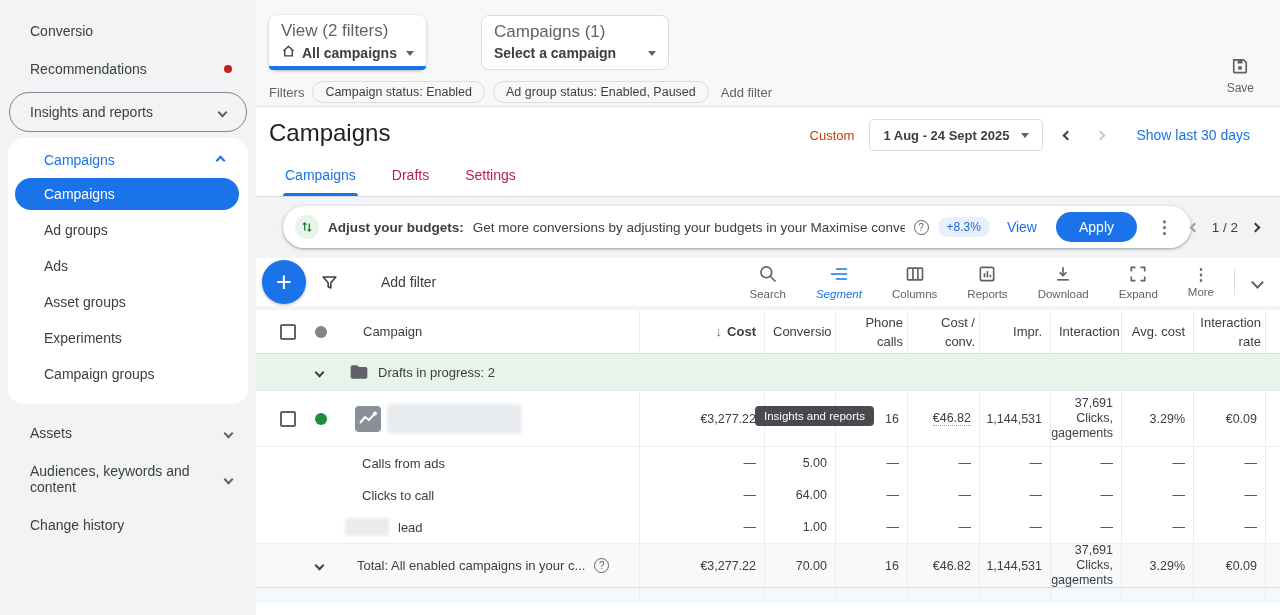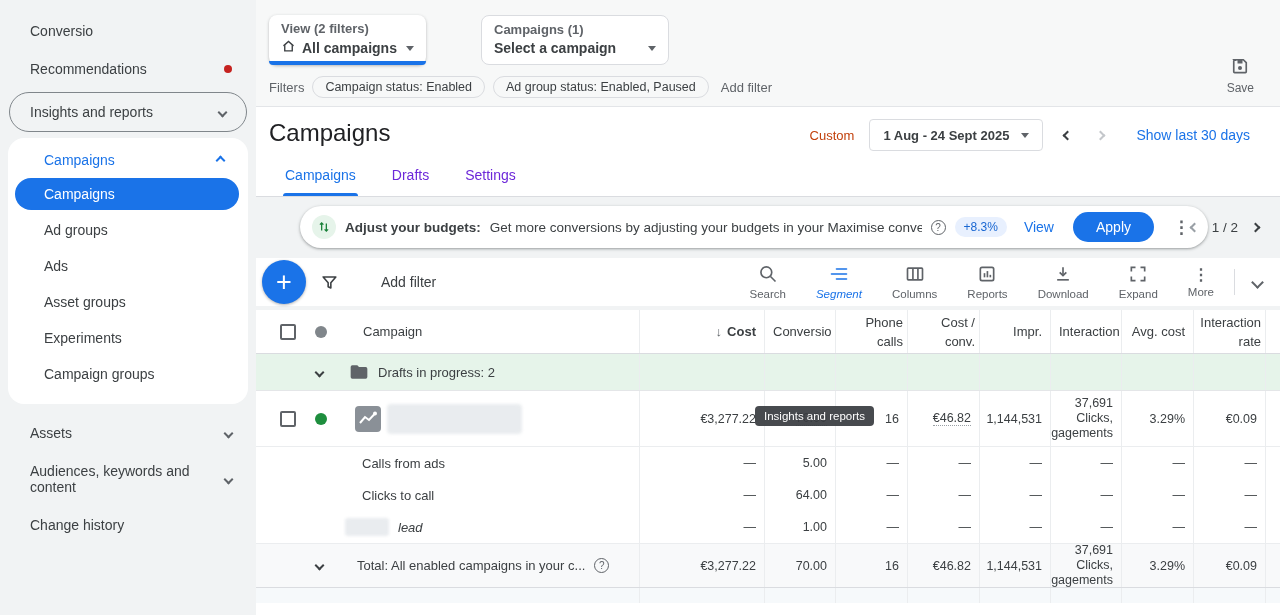--- a/index.html
+++ b/index.html
@@ -31,42 +31,42 @@
 
   
   .main { position: absolute; left: 256px; top: 0; width: 1024px; height: 615px; }
 
   .topstrip { position: relative; height: 107px; background: #f7f8f8; border-bottom: 1px solid #e3e5e8; }
   .selcards { display: flex; gap: 7px; padding: 15px 0 0 13px; }
   .selcard { position: relative; background: #fff; border-radius: 8px; padding: 6px 12px 8px 12px; cursor: pointer; }
   .viewcard { width: 157px; box-shadow: 0 1px 3px rgba(60,64,67,.35); }
   .campcard { width: 188px; border: 1px solid #dadce0; margin-left: 48px; }
   .blue-underline { position: absolute; left: 0; right: 0; bottom: 0; height: 4px; background: #1a73e8; border-radius: 0 0 8px 8px; }
-  .sel-label { font-size: 13px; color: #5f6368; font-weight: bold; }
+  .sel-label { font-size: 17px; color: #5f6368; }
   .sel-row { display: flex; align-items: center; gap: 6px; margin-top: 3px; font-size: 14px; font-weight: 700; color: #3c4043; }
   .sel-row .tri { margin-left: auto; }
   .filters-row { display: flex; align-items: center; gap: 8px; padding: 11px 0 0 13px; font-size: 13px; color: #5f6368; }
   .chip { border: 1px solid #dadce0; border-radius: 16px; padding: 3px 12px; font-size: 12.5px; color: #3c4043; background: transparent; cursor: pointer; white-space: nowrap; }
   .addfilter-link { color: #5f6368; margin-left: 4px; cursor: pointer; }
   .save { position: absolute; right: 26px; top: 56px; display: flex; flex-direction: column; align-items: center; gap: 2px; font-size: 12px; color: #5f6368; cursor: pointer; }
 
   .pagehead { position: relative; height: 90px; background: #fff; }
   .pagehead h1 { padding: 12px 0 0 13px; font-size: 24px; font-weight: 400; color: #202124; }
   .datectl { position: absolute; right: 30px; top: 12px; display: flex; align-items: center; gap: 15px; }
   .custom { font-size: 13px; color: #c2410c; }
   .datebox { border: 1px solid #dadce0; border-radius: 4px; height: 32px; display: flex; align-items: center; gap: 12px; padding: 0 13px; font-size: 13px; font-weight: 700; color: #3c4043; background: #fff; cursor: pointer; }
   .chevbtn { display: inline-flex; align-items: center; justify-content: center; width: 18px; height: 18px; cursor: pointer; }
   .showlast { color: #1a73e8; font-size: 14px; cursor: pointer; text-decoration: none; margin-left: 12px; }
   .tabs { position: absolute; left: 0; right: 0; bottom: 0; display: flex; gap: 32px; padding-left: 27px; border-bottom: 1px solid #dadce0; }
-  .tab { padding: 12px 2px 13px; font-size: 14px; color: #6d28d9; position: relative; cursor: pointer; }
+  .tab { padding: 12px 2px 13px; font-size: 14px; color: #be185d; position: relative; cursor: pointer; }
   .tab.active { color: #1a73e8; font-weight: 500; }
   .tab.active::after { content: ""; position: absolute; left: 0; right: 0; bottom: 0; height: 3px; background: #1a73e8; border-radius: 3px 3px 0 0; }
 
   .bannerband { position: relative; height: 61px; background: #f1f3f4; }
-  .banner { position: absolute; left: 44px; top: 9px; width: 908px; height: 42px; background: #fff; border-radius: 21px; display: flex; align-items: center; gap: 9px; padding: 0 8px 0 12px; box-shadow: 0 1px 2px rgba(60,64,67,.3), 0 1px 3px 1px rgba(60,64,67,.15); }
+  .banner { position: absolute; left: 27px; top: 9px; width: 908px; height: 42px; background: #fff; border-radius: 21px; display: flex; align-items: center; gap: 9px; padding: 0 8px 0 12px; box-shadow: 0 1px 2px rgba(60,64,67,.3), 0 1px 3px 1px rgba(60,64,67,.15); }
   .bicon { width: 24px; height: 24px; border-radius: 50%; background: #e6f4ea; display: flex; align-items: center; justify-content: center; flex: none; }
   .bbold { font-weight: 700; font-size: 13.5px; white-space: nowrap; }
   .btext { font-size: 13.5px; color: #3c4043; white-space: nowrap; overflow: hidden; }
   .helpc { width: 15px; height: 15px; border: 1.5px solid #5f6368; border-radius: 50%; color: #5f6368; font-size: 10px; display: inline-flex; align-items: center; justify-content: center; flex: none; cursor: pointer; }
   .badge { background: #e8f0fe; color: #1967d2; font-size: 12px; border-radius: 11px; padding: 3px 9px; white-space: nowrap; flex: none; }
   .viewlink { color: #1a73e8; font-weight: 500; font-size: 14px; margin: 0 10px 0 8px; cursor: pointer; white-space: nowrap; }
   .applybtn { background: #1a73e8; color: #fff; border: none; border-radius: 16px; height: 30px; padding: 0 23px; font-size: 14px; font-weight: 500; font-family: inherit; cursor: pointer; }
   .bmore { color: #5f6368; font-size: 17px; font-weight: 700; padding: 0 10px; cursor: pointer; }
   .bpag { position: absolute; right: 16px; top: 0; height: 61px; display: flex; align-items: center; gap: 8px; font-size: 13.5px; color: #3c4043; }
 
@@ -106,21 +106,21 @@
 
   .rowcamp { height: 56px; border-bottom: 1px solid #ebedef; cursor: pointer; }
   .rowcamp .campcell { padding-left: 24px; }
   .insic { margin-left: 28px; display: inline-flex; flex: none; }
   .blurname { width: 135px; height: 30px; border-radius: 4px; background: #e9ecef; filter: blur(1.5px); margin-left: 6px; }
   .blurlead { width: 44px; height: 18px; border-radius: 3px; background: #e9ecef; filter: blur(1.5px); flex: none; }
   .dotted { border-bottom: 1px dotted #9aa0a6; }
 
   .rowsub { height: 32px; cursor: pointer; }
   .rowsub .campcell { padding-left: 106px; font-size: 13px; }
-  .rowsub .campcell.leadcell { padding-left: 89px; font-style: italic; }
+  .rowsub .campcell.leadcell { padding-left: 89px; }
   .leadlbl { margin-left: 9px; }
 
   .rowtotal { height: 45px; background: #f8f9fa; border-top: 1px solid #ebedef; border-bottom: 1px solid #dadce0; }
   .rowtotal .campcell { padding-left: 60px; font-size: 13px; }
   .rowtotal .tlabel { margin-left: 34px; white-space: nowrap; }
   .rowtotal .helpc { margin-left: 9px; }
   .rowghost { height: 15px; background: #f6f9fb; }
 
   .inter { flex-direction: column; align-items: flex-end; justify-content: center; line-height: 15px; }
 

